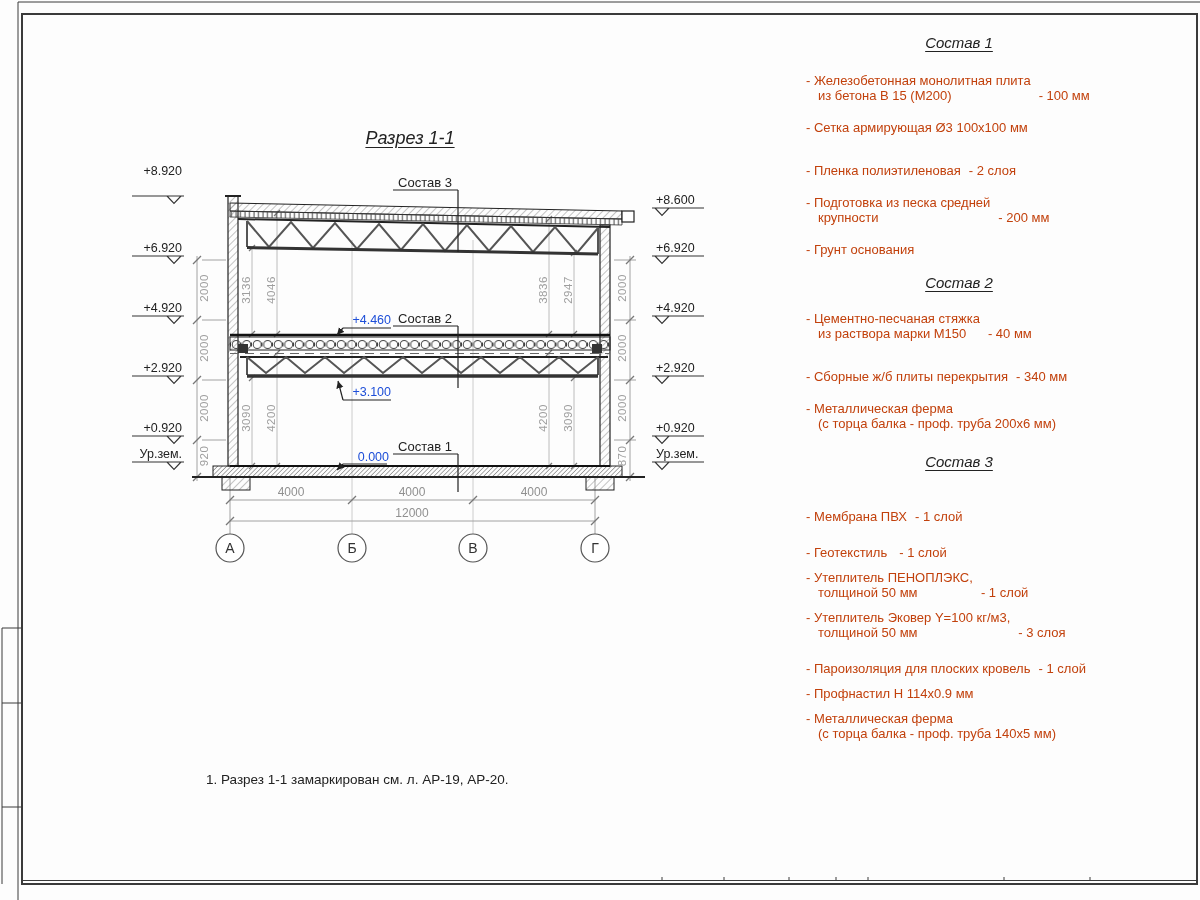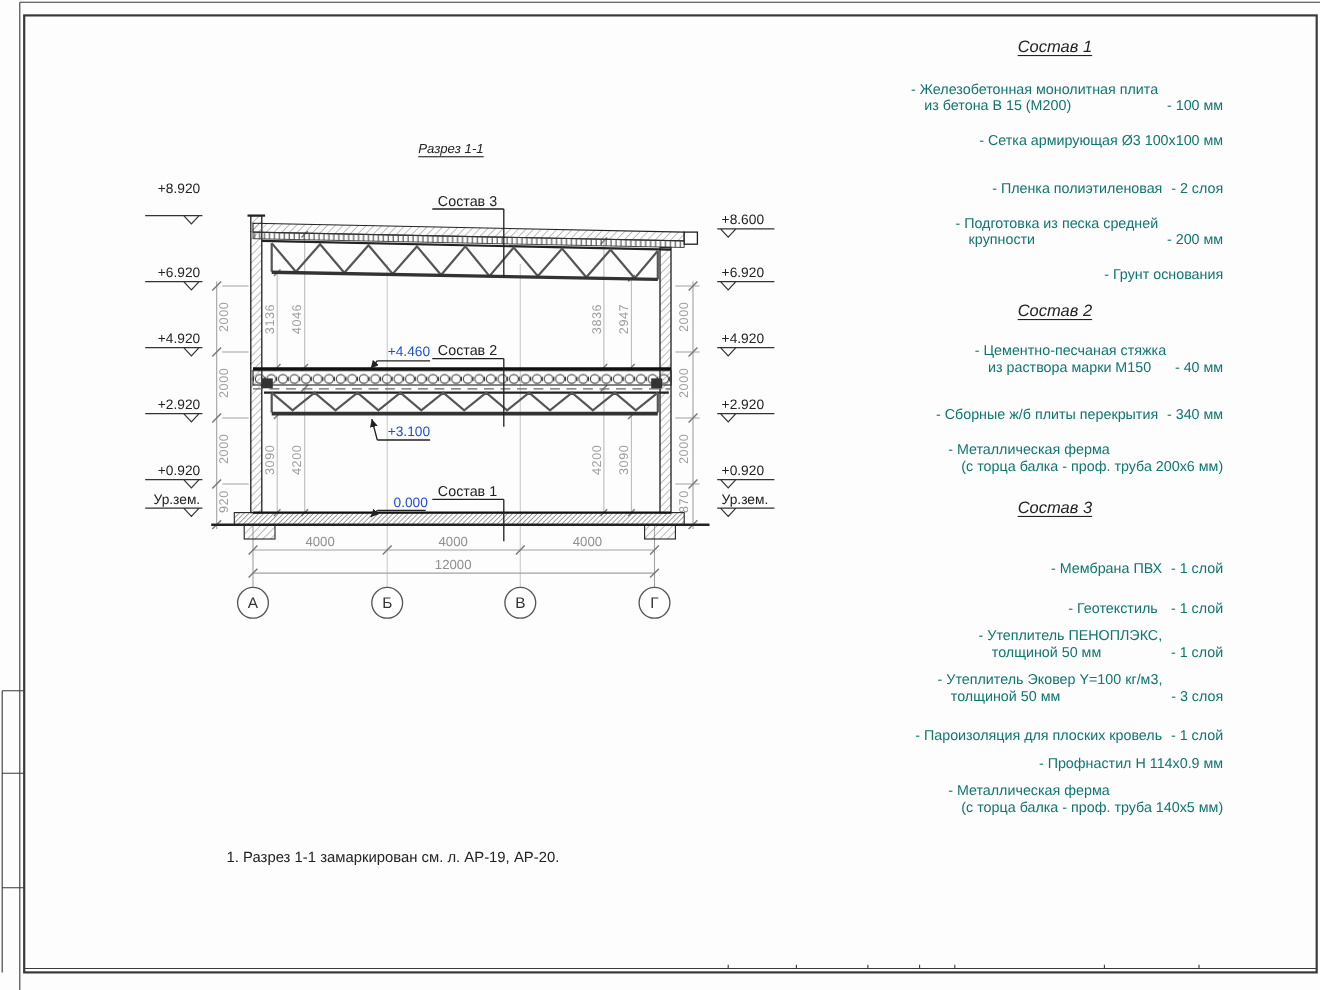--- a/index.html
+++ b/index.html
@@ -5,21 +5,21 @@
   html,body { margin:0; padding:0; }
   body {
     width:1200px; height:900px; position:relative; overflow:hidden;
     background:#fdfdfd; color:#1a1a1a;
     font-family:"Liberation Sans", sans-serif;
   }
   .t { position:absolute; }
   svg.linework { position:absolute; left:0; top:0; }
 
   .title {
-    font-size:12px; font-style:italic; width:160px; text-align:center;
+    font-size:18px; font-style:italic; width:160px; text-align:center;
     text-decoration:underline; text-underline-offset:3px; color:#222;
   }
   .elev { font-size:12.5px; color:#222; width:48px; }
   .elev.l { text-align:right; }
   .elev.r { text-align:left; }
   .vdim {
     font-size:11.5px; color:#9e9e9e; width:44px; text-align:center;
     transform:rotate(-90deg); letter-spacing:0.5px;
   }
   .hdim { font-size:12px; color:#909090; width:44px; text-align:center; }
@@ -30,22 +30,22 @@
 
   .comps { position:absolute; left:806px; top:34px; width:306px; }
   .comp-header {
     text-align:center; font-style:italic; font-size:15px; color:#222;
     text-decoration:underline; text-underline-offset:3px;
   }
   .comp-header.h1 { margin-bottom:22px; }
   .comp-header.h2 { margin-top:16px; margin-bottom:20px; }
   .comp-header.h3 { margin-top:22px; margin-bottom:28px; }
   .comp-item {
-    display:flex; justify-content:flex-end; align-items:flex-end;
-    font-size:13px; line-height:15px; margin-bottom:17px; color:#0f766e;
+    display:flex; justify-content:flex-start; align-items:flex-end;
+    font-size:13px; line-height:15px; margin-bottom:17px; color:#c2410c;
   }
   .comp-item.tight { margin-bottom:10px; }
   .comp-text { white-space:pre-line; padding-left:12px; text-indent:-12px; }
   .comp-value { white-space:nowrap; padding-left:8px;margin-top:11px; }
 </style>
 </head>
 <body>
 
 <svg class="linework" width="1200" height="900" viewBox="0 0 1200 900">
   <defs>

